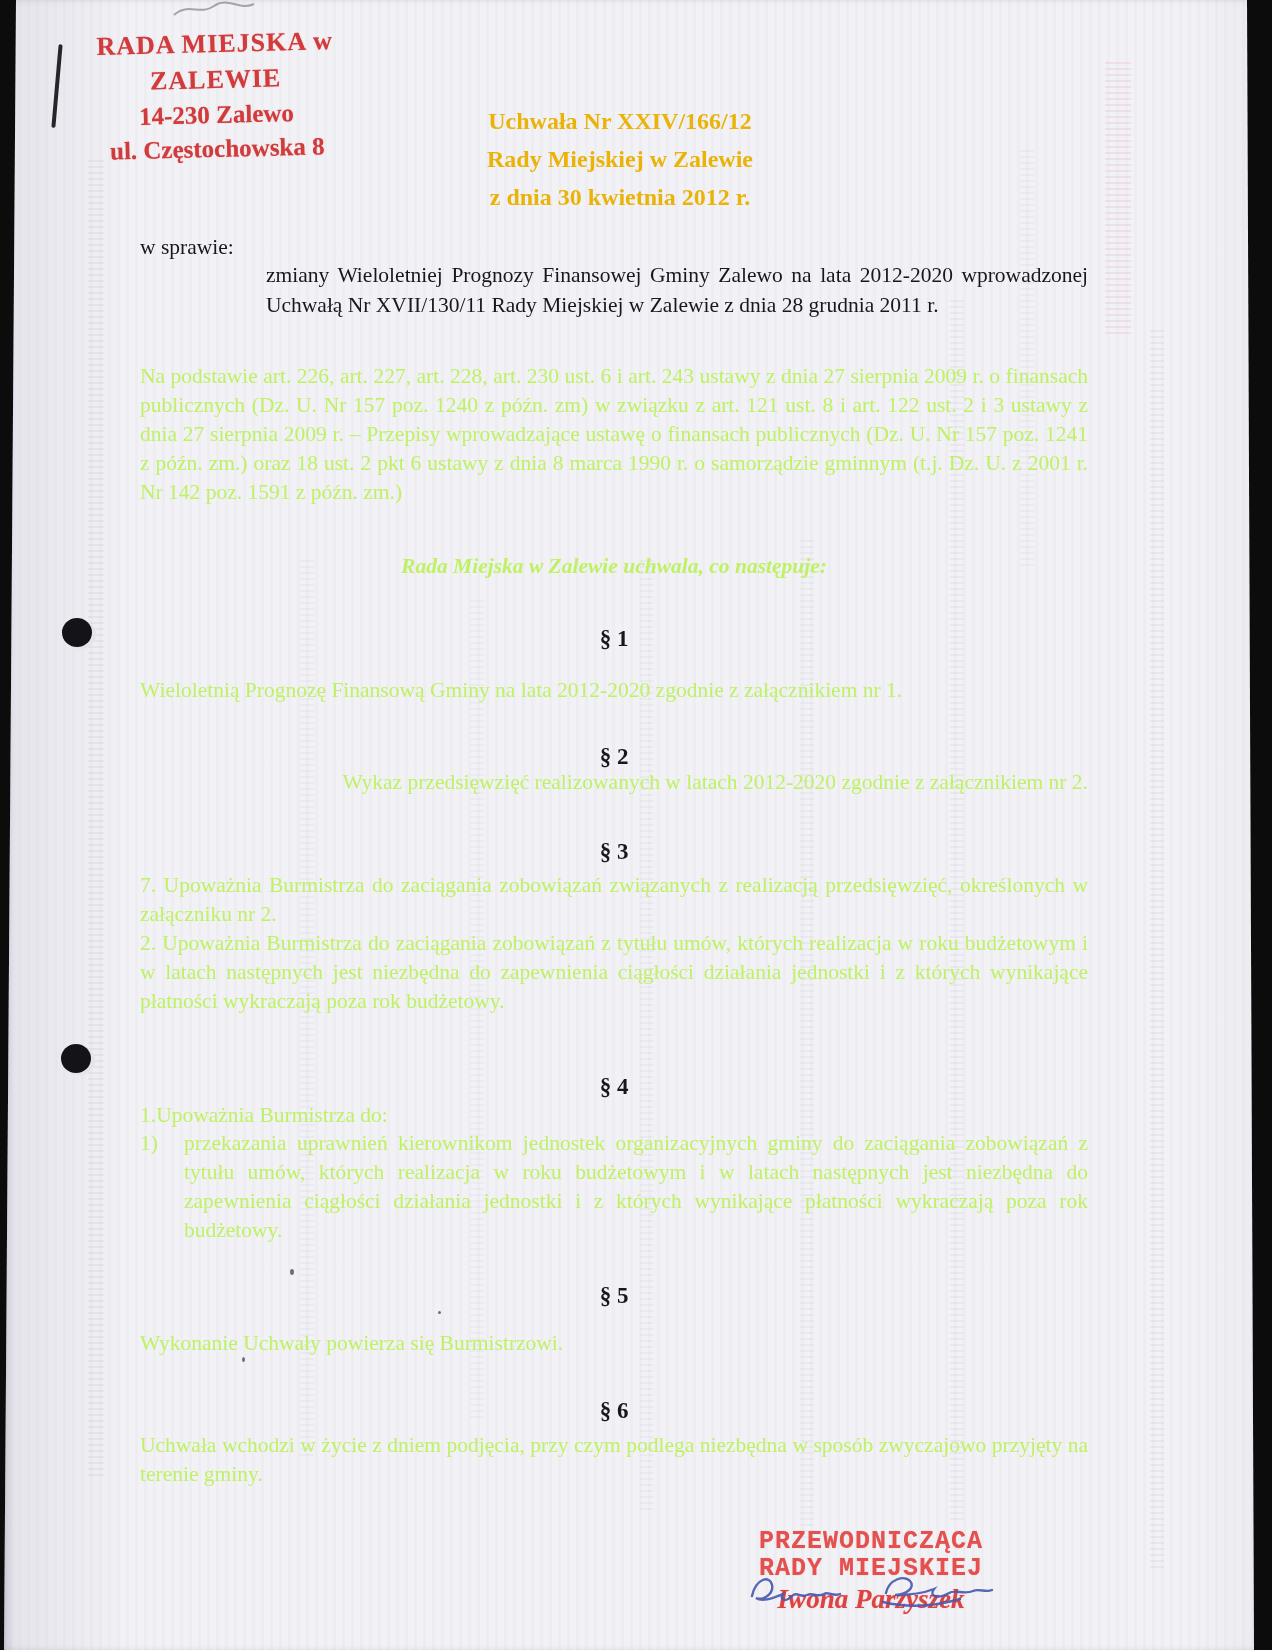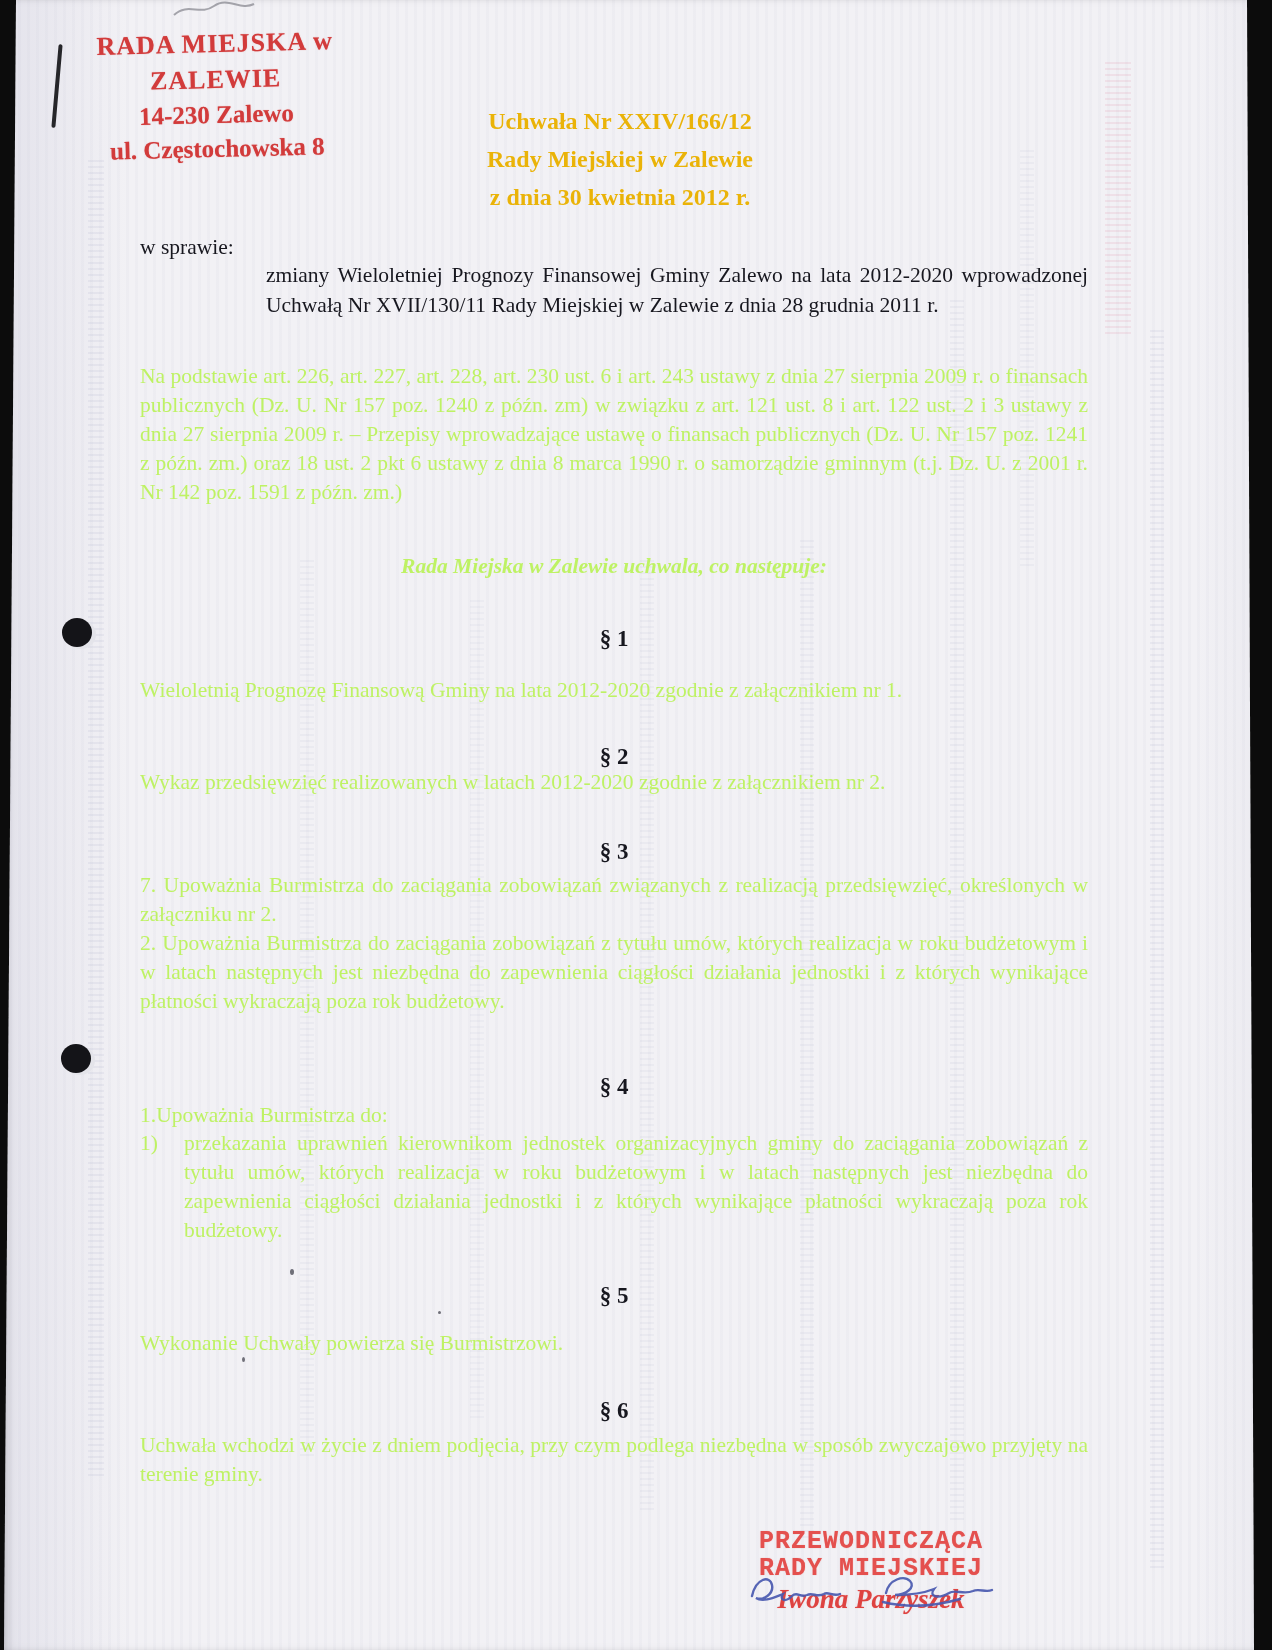--- a/index.html
+++ b/index.html
@@ -108,21 +108,21 @@
   </div>
 
   <div class="body-block just" style="top:362px;">Na podstawie art. 226, art. 227, art. 228, art. 230 ust. 6 i art. 243 ustawy z dnia 27 sierpnia 2009 r. o finansach publicznych (Dz. U. Nr 157 poz. 1240 z późn. zm) w związku z art. 121 ust. 8 i art. 122 ust. 2 i 3 ustawy z dnia 27 sierpnia 2009 r. – Przepisy wprowadzające ustawę o finansach publicznych (Dz. U. Nr 157 poz. 1241 z późn. zm.) oraz 18 ust. 2 pkt 6 ustawy z dnia 8 marca 1990 r. o samorządzie gminnym (t.j. Dz. U. z 2001 r. Nr 142 poz. 1591 z późn. zm.)</div>
 
   <div class="body-block center bold" style="top:552px;font-style:italic;">Rada Miejska w Zalewie uchwala, co następuje:</div>
 
   <div class="sec-head" style="top:626px;">§ 1</div>
   <div class="body-block" style="top:656px;margin-top:20px;">Wieloletnią Prognozę Finansową Gminy na lata 2012-2020 zgodnie z załącznikiem nr 1.</div>
 
   <div class="sec-head" style="top:744px;">§ 2</div>
-  <div class="body-block" style="top:768px;">Wykaz przedsięwzięć realizowanych w latach 2012-2020 zgodnie z załącznikiem nr 2.</div>
+  <div class="body-block" style="top:768px;text-align:right;">Wykaz przedsięwzięć realizowanych w latach 2012-2020 zgodnie z załącznikiem nr 2.</div>
 
   <div class="sec-head" style="top:839px;">§ 3</div>
   <div class="body-block" style="top:871px;">
     <div class="just">7. Upoważnia Burmistrza do zaciągania zobowiązań związanych z realizacją przedsięwzięć, określonych w załączniku nr 2.</div>
     <div class="just">2. Upoważnia Burmistrza do zaciągania zobowiązań z tytułu umów, których realizacja w roku budżetowym i w latach następnych jest niezbędna do zapewnienia ciągłości działania jednostki i z których wynikające płatności wykraczają poza rok budżetowy.</div>
   </div>
 
   <div class="sec-head" style="top:1074px;">§ 4</div>
   <div class="body-block" style="top:1101px;">1.Upoważnia Burmistrza do:</div>
   <div class="body-block" style="top:1129px;">

